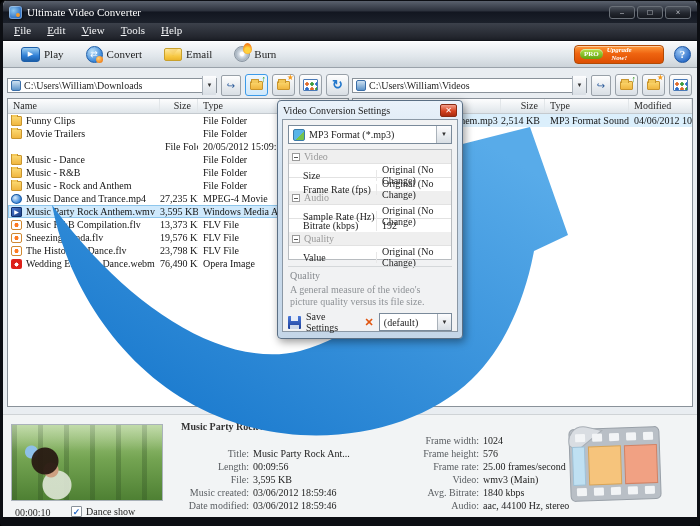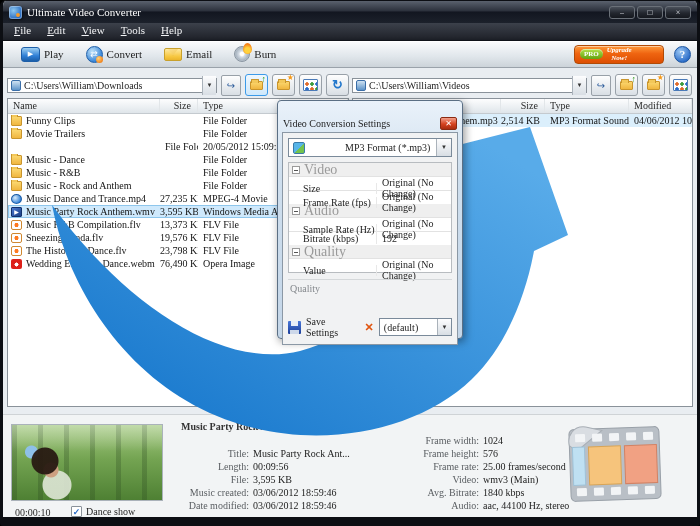--- a/index.html
+++ b/index.html
@@ -141,35 +141,35 @@
     color:#2a6cc8; font-size:9px; line-height:9px; text-align:center;}
 
   
   .arrow-layer{ position:absolute; left:0; top:0; width:694px; height:516px; z-index:5; pointer-events:none; }
 
   
   .dialog{ position:absolute; left:274px; top:99px; width:186px; height:239px; z-index:10;
     background:linear-gradient(#eaf2fa, #cfdfee 30%, #c4d6e8);
     border:1px solid #5b6f84; border-radius:4px; padding:0 4px 4px;
     box-shadow:2px 3px 9px rgba(0,0,0,.4); }
-  .dlg-title{ height:18px; display:flex; align-items:center; font-size:10px; color:#1d1d1d; padding:0 1px;margin-top:13px; }
+  .dlg-title{ height:18px; display:flex; align-items:center; font-size:10px; color:#1d1d1d; padding:0 1px; }
   .dlg-close{ margin-left:auto; width:17px; height:13px; border:1px solid #8a2a12; border-radius:2px;
     background:linear-gradient(#f2a08c, #d5421f 55%, #a92c10); color:#fff; font-size:8px;
     line-height:11px; text-align:center; cursor:pointer; }
   .dlg-body{ height:213px; background:#f1f2f3; border:1px solid #8b98a5; padding:5px 5px 6px;
     display:flex; flex-direction:column; }
   .fmt-combo{ height:19px; background:#fff; border:1px solid #7a8a9a; display:flex; align-items:center; cursor:pointer;}
   .fmt-icon{ width:12px; height:12px; margin:0 4px; border-radius:2px; border:1px solid #3a7aa8;
     background:linear-gradient(135deg,#58b5e8 55%, #74c44e 55%); flex:none;}
-  .fmt-text{ font-size:10px; color:#1d1d1d; flex:1;margin-left:36px; }
+  .fmt-text{ font-size:10px; color:#1d1d1d; flex:1; }
   .fmt-arrow{ width:15px; height:17px; border-left:1px solid #aab2ba;
     background:linear-gradient(#fdfdfe,#d8dee4); font-size:6px; text-align:center; line-height:17px; color:#333;}
   .prop-grid{ margin-top:5px; border:1px solid #b8bcc0; background:#fff; }
   .grp{ display:flex; align-items:center; gap:4px; height:13px; background:#efefef;
-    color:#9a9a9a; font-size:14px; padding-left:3px; }
+    color:#9a9a9a; font-size:10px; padding-left:3px; }
   .collapse-icon{ width:8px; height:8px; border:1px solid #9a9a9a; background:#fff; position:relative; flex:none; cursor:pointer;}
   .collapse-icon::after{ content:""; position:absolute; left:1px; right:1px; top:3px; height:1px; background:#555; }
   .prow{ display:grid; grid-template-columns:88px 1fr; height:14px; align-items:center;
     border-top:1px solid #e2e2e2; font-size:10px; }
   .prow .plabel{ padding-left:14px; color:#1d1d1d; border-right:1px solid #e8e8e8; }
   .prow .pvalue{ padding-left:5px; color:#1d1d1d; cursor:pointer; }
   .desc{ margin-top:6px; padding:3px 2px; border-top:1px solid #d5d8da; font-size:10px; color:#8e9296; line-height:12px;}
   .desc .desc-title{ margin-bottom:2px; color:#85898d; }
   .dlg-bottom{ margin-top:auto; display:flex; align-items:center; gap:5px; }
   .floppy-icon{ width:13px; height:13px; background:linear-gradient(#4a78d8,#1c3f9a); border-radius:1px;
@@ -497,20 +497,21 @@
           <span class="collapse-icon"></span>
           <span>Quality</span>
         </div>
         <div class="prow">
           <span class="plabel">Value</span>
           <span class="pvalue">Original (No Change)</span>
         </div>
       </div>
       <div class="desc">
         <div class="desc-title">Quality</div>
+        <div>A general measure of the video's picture quality versus its file size.</div>
       </div>
       <div class="dlg-bottom">
         <span class="floppy-icon"></span>
         <span class="save-label">Save Settings</span>
         <span class="del-x">✕</span>
         <div class="preset-combo">
           <span class="preset-text">(default)</span>
           <span class="preset-arrow">▼</span>
         </div>
       </div>

